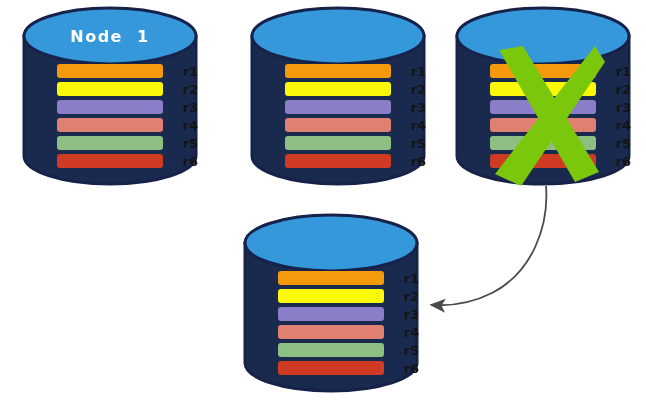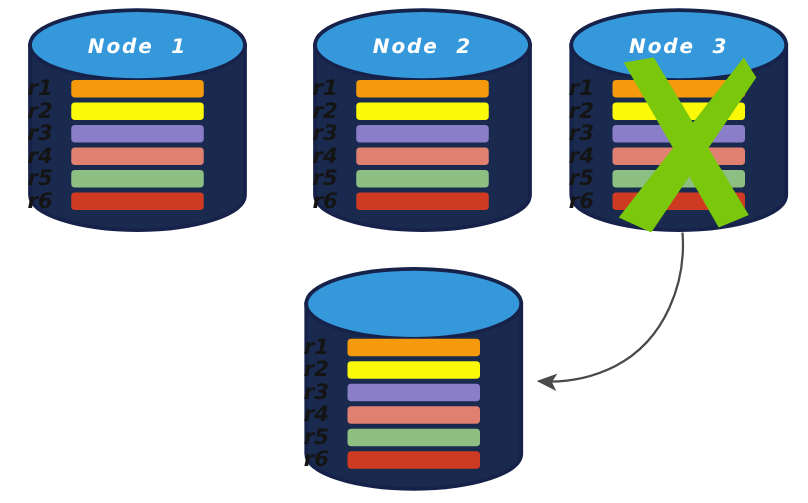--- a/index.html
+++ b/index.html
@@ -15,21 +15,20 @@
     font-family: "DejaVu Sans", sans-serif;
   }
   #stage {
     position: absolute;
     left: 0; top: 0;
     width: 646px;
     height: 402px;
   }
   .node {
     position: absolute;
-    font-style: italic;
   }
   .node svg {
     display: block;
     overflow: visible;
   }
   .node-label {
     position: absolute;
     left: 0;
     width: 100%;
     text-align: center;
@@ -38,25 +37,25 @@
     font-weight: bold;
     font-size: 16px;
     letter-spacing: 1.5px;
     white-space: pre;
     pointer-events: none;
   }
   .row-label {
     position: absolute;
     left: 0;
     width: 100%;
-    text-align: left;
+    text-align: right;
     color: #141414;
     font-family: "DejaVu Sans", sans-serif;
     font-weight: bold;
-    font-size: 17px;
+    font-size: 13px;
     line-height: 11px;
     white-space: pre;
     pointer-events: none;
   }
   .overlay-x {
     position: absolute;
     pointer-events: none;
   }
   .arrow-layer {
     position: absolute;
@@ -95,41 +94,39 @@
     <svg width="176" height="182" viewBox="0 0 176 182">
       <path d="M2,30 L2,150 A86,28 0 0 0 174,150 L174,30 Z" fill="#1A2A4F" stroke="#16224A" stroke-width="3"></path>
       <ellipse cx="88" cy="30" rx="86" ry="28" fill="#3498DB" stroke="#16224A" stroke-width="3"></ellipse>
       <rect x="35" y="58" width="106" height="14" rx="3" fill="#F59A0C"></rect>
       <rect x="35" y="76" width="106" height="14" rx="3" fill="#FBF809"></rect>
       <rect x="35" y="94" width="106" height="14" rx="3" fill="#8B7EC8"></rect>
       <rect x="35" y="112" width="106" height="14" rx="3" fill="#E08070"></rect>
       <rect x="35" y="130" width="106" height="14" rx="3" fill="#8DBE82"></rect>
       <rect x="35" y="148" width="106" height="14" rx="3" fill="#CE3B22"></rect>
     </svg>
-    <div class="node-label" style="top:21px;">Node  2</div>
     <div class="row-label" style="top:60px;">r1</div>
     <div class="row-label" style="top:78px;">r2</div>
     <div class="row-label" style="top:96px;">r3</div>
     <div class="row-label" style="top:114px;">r4</div>
     <div class="row-label" style="top:132px;">r5</div>
     <div class="row-label" style="top:150px;">r6</div>
   </div>
 
   <div class="node" style="left:455px; top:6px; width:176px; height:182px;">
     <svg width="176" height="182" viewBox="0 0 176 182">
       <path d="M2,30 L2,150 A86,28 0 0 0 174,150 L174,30 Z" fill="#1A2A4F" stroke="#16224A" stroke-width="3"></path>
       <ellipse cx="88" cy="30" rx="86" ry="28" fill="#3498DB" stroke="#16224A" stroke-width="3"></ellipse>
       <rect x="35" y="58" width="106" height="14" rx="3" fill="#F59A0C"></rect>
       <rect x="35" y="76" width="106" height="14" rx="3" fill="#FBF809"></rect>
       <rect x="35" y="94" width="106" height="14" rx="3" fill="#8B7EC8"></rect>
       <rect x="35" y="112" width="106" height="14" rx="3" fill="#E08070"></rect>
       <rect x="35" y="130" width="106" height="14" rx="3" fill="#8DBE82"></rect>
       <rect x="35" y="148" width="106" height="14" rx="3" fill="#CE3B22"></rect>
     </svg>
-    <div class="node-label" style="top:21px;">Node  3</div>
     <div class="row-label" style="top:60px;">r1</div>
     <div class="row-label" style="top:78px;">r2</div>
     <div class="row-label" style="top:96px;">r3</div>
     <div class="row-label" style="top:114px;">r4</div>
     <div class="row-label" style="top:132px;">r5</div>
     <div class="row-label" style="top:150px;">r6</div>
 
     <svg class="overlay-x" style="left:34px; top:40px;" width="116" height="140" viewBox="0 0 116 140">
       <g fill="#7AC70C">
         <path d="M10,4 L34,0 L110,126 L86,136 Z"></path>

